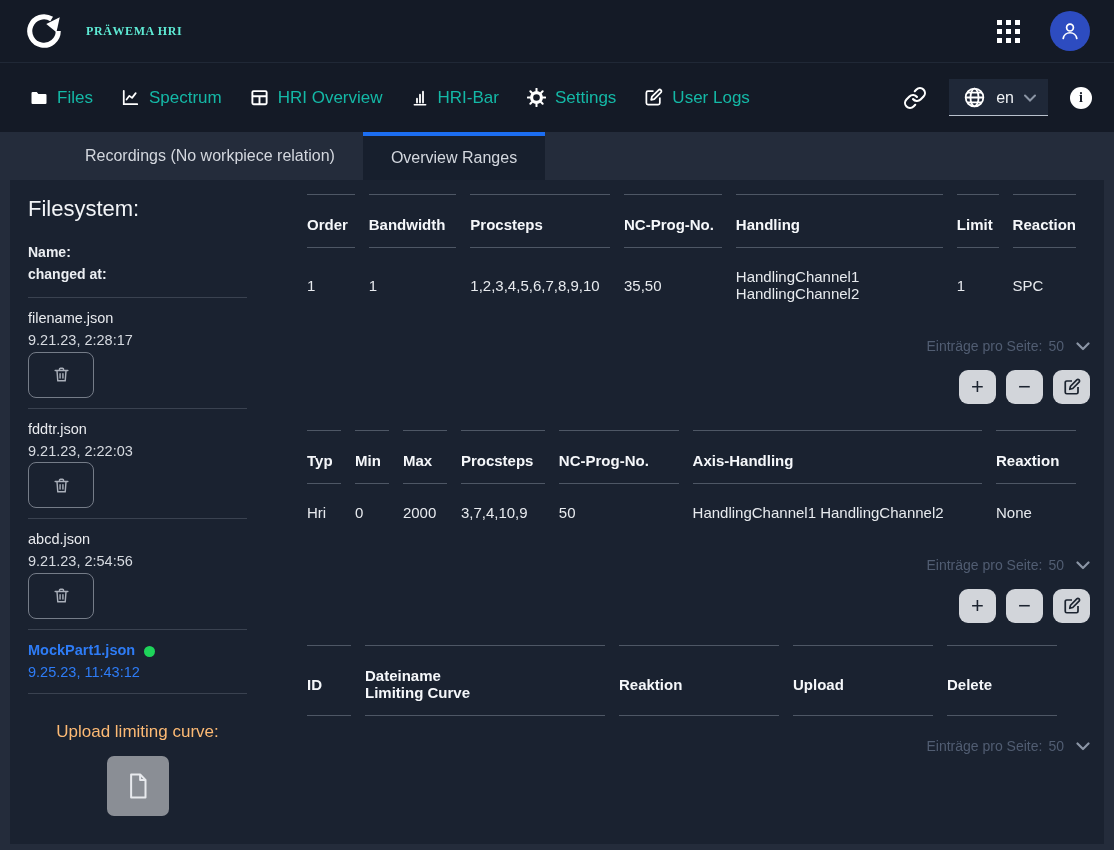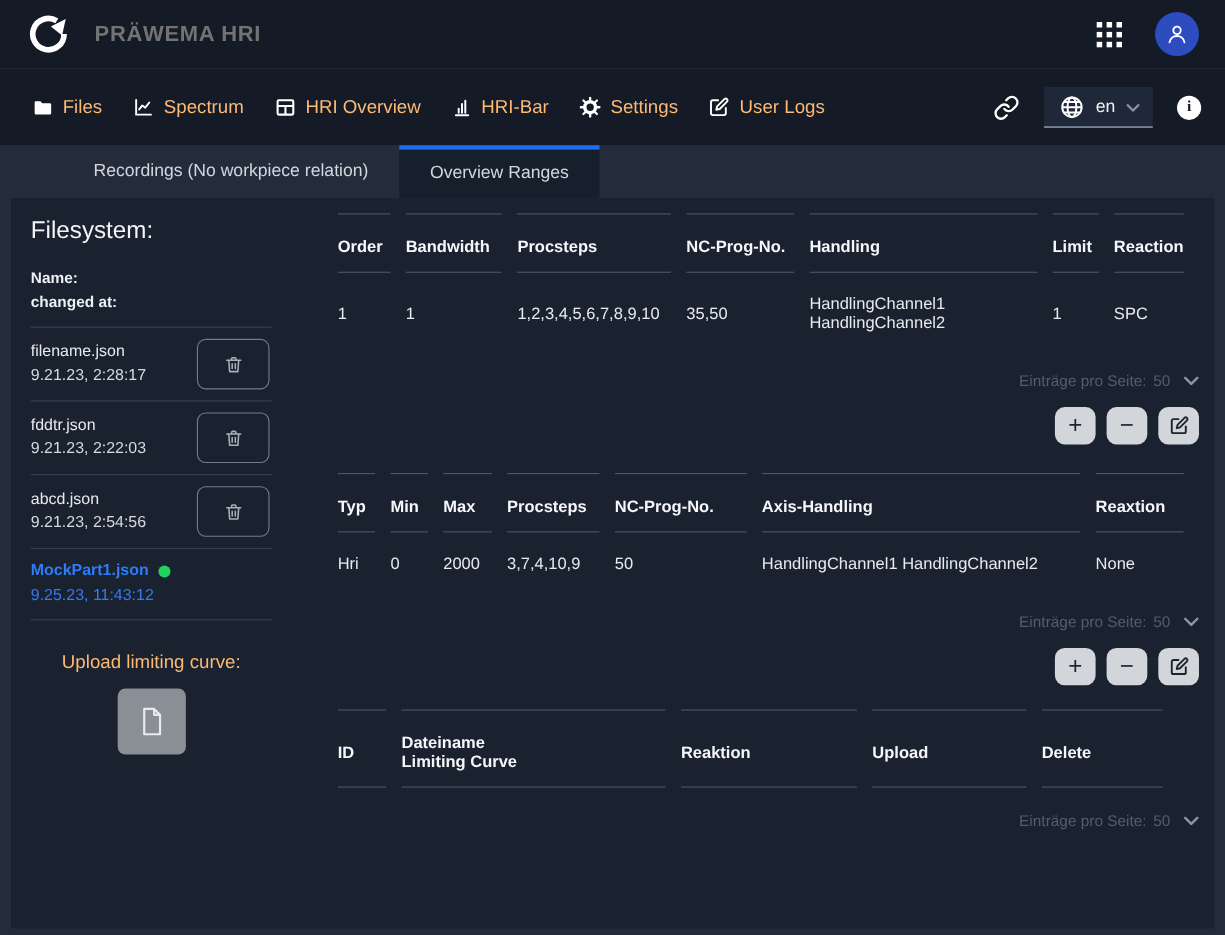--- a/index.html
+++ b/index.html
@@ -9,37 +9,37 @@
     background:#242c3b; color:#eceff3;
   }
   .app { width:1114px; height:850px; display:flex; flex-direction:column; }
 
   
   .topbar {
     height:62px; background:#141a26; display:flex; align-items:center;
     padding:0 24px 0 26px; flex:0 0 auto;
   }
   .logo { width:36px; height:36px; margin-right:24px; }
-  .app-title { font-size:20px; font-weight:bold; letter-spacing:.6px; color:#737373; }
+  .app-title { font-size:12px; font-weight:bold; letter-spacing:.6px; color:#5eead4;font-family:Liberation Serif, serif; }
   .topbar .spacer, .navbar .spacer { flex:1; }
   .grid-icon { display:grid; grid-template-columns:repeat(3,5px); grid-gap:4px; margin-right:30px; cursor:pointer; }
   .grid-icon span { width:5px; height:5px; background:#fff; }
   .avatar {
     width:40px; height:40px; border-radius:50%; background:#2d4cc0;
     display:flex; align-items:center; justify-content:center; cursor:pointer;
   }
 
   
   .navbar {
     height:70px; background:#141a26; border-top:1px solid #202836;
     display:flex; align-items:center; padding:0 22px 0 30px; flex:0 0 auto;
   }
   .nav-item {
     display:flex; align-items:center; gap:9px; margin-right:28px;
-    font-size:17px; color:#fdba74; cursor:pointer; white-space:nowrap;
+    font-size:17px; color:#14b8a6; cursor:pointer; white-space:nowrap;
   }
   .nav-item svg { flex:0 0 auto; }
   .nav-right { display:flex; align-items:center; gap:22px; }
   .lang-select {
     display:flex; align-items:center; gap:10px; background:#1f2838;
     border-bottom:1px solid #b9c1cd; padding:7px 12px 6px 14px; cursor:pointer;
   }
   .lang-select .lang-value { font-size:16px; color:#f0f2f5; }
   .info-icon {
     width:22px; height:22px; border-radius:50%; background:#fff; color:#141a26;
@@ -60,22 +60,22 @@
     flex:1; margin:0 10px 6px 10px; background:#1a2230;
     display:flex; overflow:hidden;
   }
 
   
   .sidebar { width:247px; flex:0 0 auto; padding:10px 10px 0 18px; }
   .fs-title { font-size:22px; font-weight:400; color:#f2f4f7; margin:6px 0 20px; }
   .fs-labels { font-size:14px; font-weight:bold; line-height:1.55; margin-bottom:12px; }
   .file-list { border-top:1px solid #3a4250; }
   .file-item {
-    display:flex; align-items:center; justify-content:space-between;
-    border-bottom:1px solid #3a4250; padding:10px 2px 10px 0;
+    display:flex; justify-content:space-between;
+    border-bottom:1px solid #3a4250; padding:10px 2px 10px 0;flex-direction:column;
   }
   .file-meta { font-size:14.5px; line-height:1.5; }
   .file-name { color:#e8eaee; }
   .file-time { color:#d6dae0; }
   .file-item.selected .file-name { color:#2e7cf6; font-weight:bold; }
   .file-item.selected .file-time { color:#2e7cf6; }
   .dot {
     display:inline-block; width:11px; height:11px; border-radius:50%;
     background:#1ed45a; margin-left:9px; vertical-align:middle;
   }

